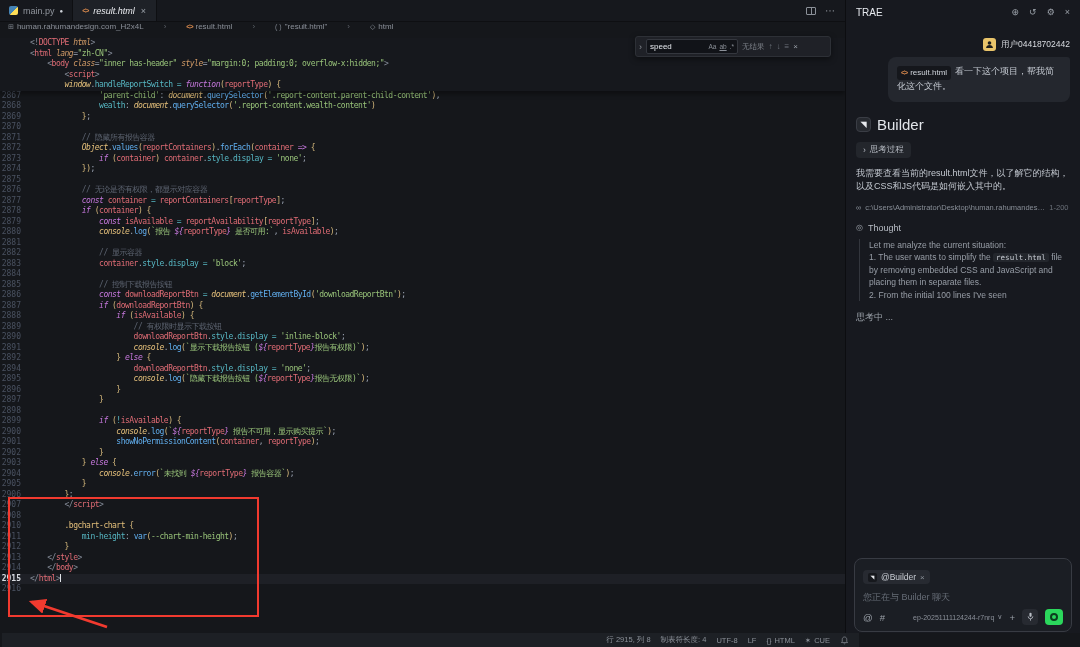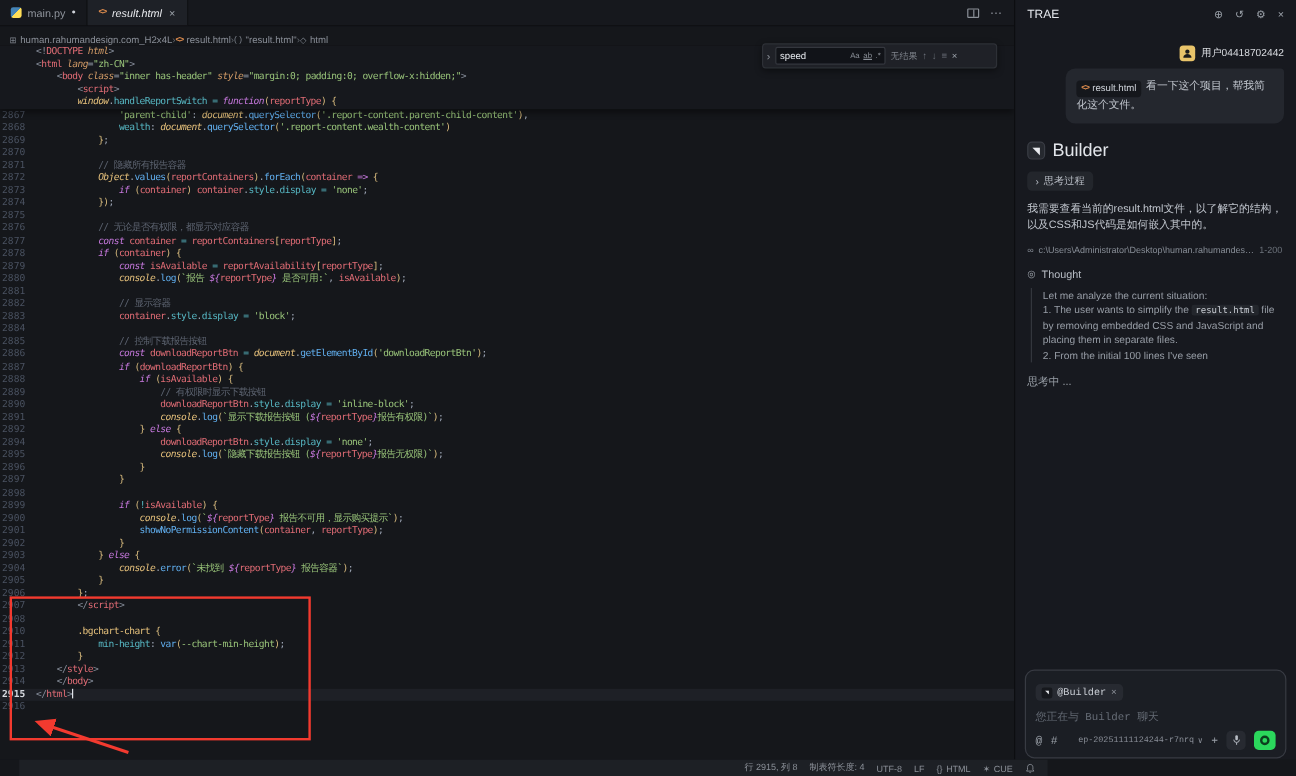--- a/index.html
+++ b/index.html
@@ -16,21 +16,21 @@
   .tab.active .tab-label { font-style:italic; }
   .py-icon { width:9px; height:9px; border-radius:2px; background:linear-gradient(135deg,#4584b6 50%,#ffde57 50%); }
   .html-icon { color:#de8c4e; font-weight:bold; font-size:7px; letter-spacing:-1px; }
   .dot { font-size:6px; color:#cfd3da; }
   .tab-close { color:#9aa0a8; font-size:9px; padding:0 1px; }
   .tab-bar-actions { margin-left:auto; display:flex; align-items:center; gap:9px; padding-right:9px; color:#8b9098; }
   .split-icon { width:10px; height:8px; border:1px solid #8b9098; border-radius:1px; position:relative; }
   .split-icon::after { content:""; position:absolute; left:4px; top:0; bottom:0; width:1px; background:#8b9098; }
   .more-icon { font-size:10px; letter-spacing:1px; }
 
-  .breadcrumb { height:16px; display:flex; align-items:flex-end; gap:0; padding:0 8px; font-size:8px; color:#8a8f98; background:#15171b; }
+  .breadcrumb { height:16px; display:flex; align-items:flex-start; gap:20px; padding:0 8px; font-size:8px; color:#8a8f98; background:#15171b; }
   .crumb { display:flex; align-items:center; gap:3px; }
   .crumb-sep { color:#5c6168; font-size:8px; }
   .crumb-ico { font-size:7px; color:#7d838c; }
   .crumb-ico.orange { color:#de8c4e; font-weight:bold; letter-spacing:-1px; }
 
   .code-area { position:relative; height:595px; overflow:hidden; background:#15171b; }
   .row { display:flex; height:10.5px; line-height:10.5px; white-space:pre; }
   .row.cur { background:rgba(120,130,150,.09); }
   .ln { width:30px; padding-right:9px; text-align:right; color:#4a5261; font:8px/10.5px "DejaVu Sans Mono", monospace; flex:0 0 30px; }
   .row.cur .ln { color:#d7dae0; font-weight:bold; }
@@ -80,34 +80,34 @@
   .file-ref .path { overflow:hidden; text-overflow:ellipsis; max-width:180px; }
   .file-ref .range { color:#6b717a; }
   .thought-head { display:flex; align-items:center; gap:5px; margin-top:11px; font-size:9px; color:#b9bec6; }
   .thought-ico { color:#9aa0a8; font-size:8px; }
   .thought-body { margin:6px 0 0 3px; border-left:1px solid #33363d; padding-left:9px; }
   .thought-intro { font-size:8.5px; color:#989ea7; line-height:1.45; }
   .thought-item { margin-top:0; font-size:8.5px; color:#989ea7; line-height:1.45; }
   .code-chip { background:#23262c; border-radius:2px; padding:0 3px; color:#c9cdd4; font-family:"DejaVu Sans Mono", monospace; font-size:7.5px; }
   .thinking { margin-top:10px; font-size:9px; color:#9aa0a8; }
 
-  .input-box { position:absolute; left:8px; right:8px; top:558px; height:74px; background:#1b1e24; border:1px solid #383b43; border-radius:8px; padding:6px 8px;font-family:Liberation Mono, monospace; }
+  .input-box { position:absolute; left:8px; right:8px; top:558px; height:74px; background:#1b1e24; border:1px solid #383b43; border-radius:8px; padding:6px 8px; }
   .ctx-chip { display:inline-flex; align-items:center; gap:4px; background:#272a31; border-radius:4px; padding:2px 5px; font-size:8.5px; color:#c9cdd4; }
   .chip-logo { width:9px; height:9px; border-radius:2px; background:#16181d; color:#e8eaee; font-size:5px; display:flex; align-items:center; justify-content:center; }
   .chip-x { color:#8b9098; font-size:8px; }
   .input-placeholder { margin-top:7px; font-size:9px; color:#666c76; }
   .input-footer { position:absolute; left:8px; right:8px; bottom:6px; display:flex; align-items:center; gap:7px; }
   .ft-ico { color:#9aa0a8; font-size:9.5px; }
   .model-select { margin-left:auto; display:flex; align-items:center; gap:3px; font-size:7px; color:#8a8f98; }
   .sq-btn { width:16px; height:16px; border-radius:4px; background:#272a31; display:flex; align-items:center; justify-content:center; }
   .send-btn { width:18px; height:16px; border-radius:4px; background:#2bd75c; display:flex; align-items:center; justify-content:center; }
   .send-glyph { width:8px; height:8px; border:2px solid #0c3d1e; border-radius:50%; }
 
   
-  .status-bar { position:absolute; left:16px; top:633px; width:857px; height:14px; background:#1d2025; display:flex; align-items:center; justify-content:flex-end; gap:10px; padding-right:10px; font-size:7.5px; color:#8b9098; }
+  .status-bar { position:absolute; left:2px; top:633px; width:857px; height:14px; background:#1d2025; display:flex; align-items:center; justify-content:flex-end; gap:10px; padding-right:10px; font-size:7.5px; color:#8b9098; }
   .sb-item { display:flex; align-items:center; gap:3px; }
 </style>
 </head>
 <body>
 
 <div class="screen">
 
   <div class="editor-col">
 
     <div class="tab-bar">

